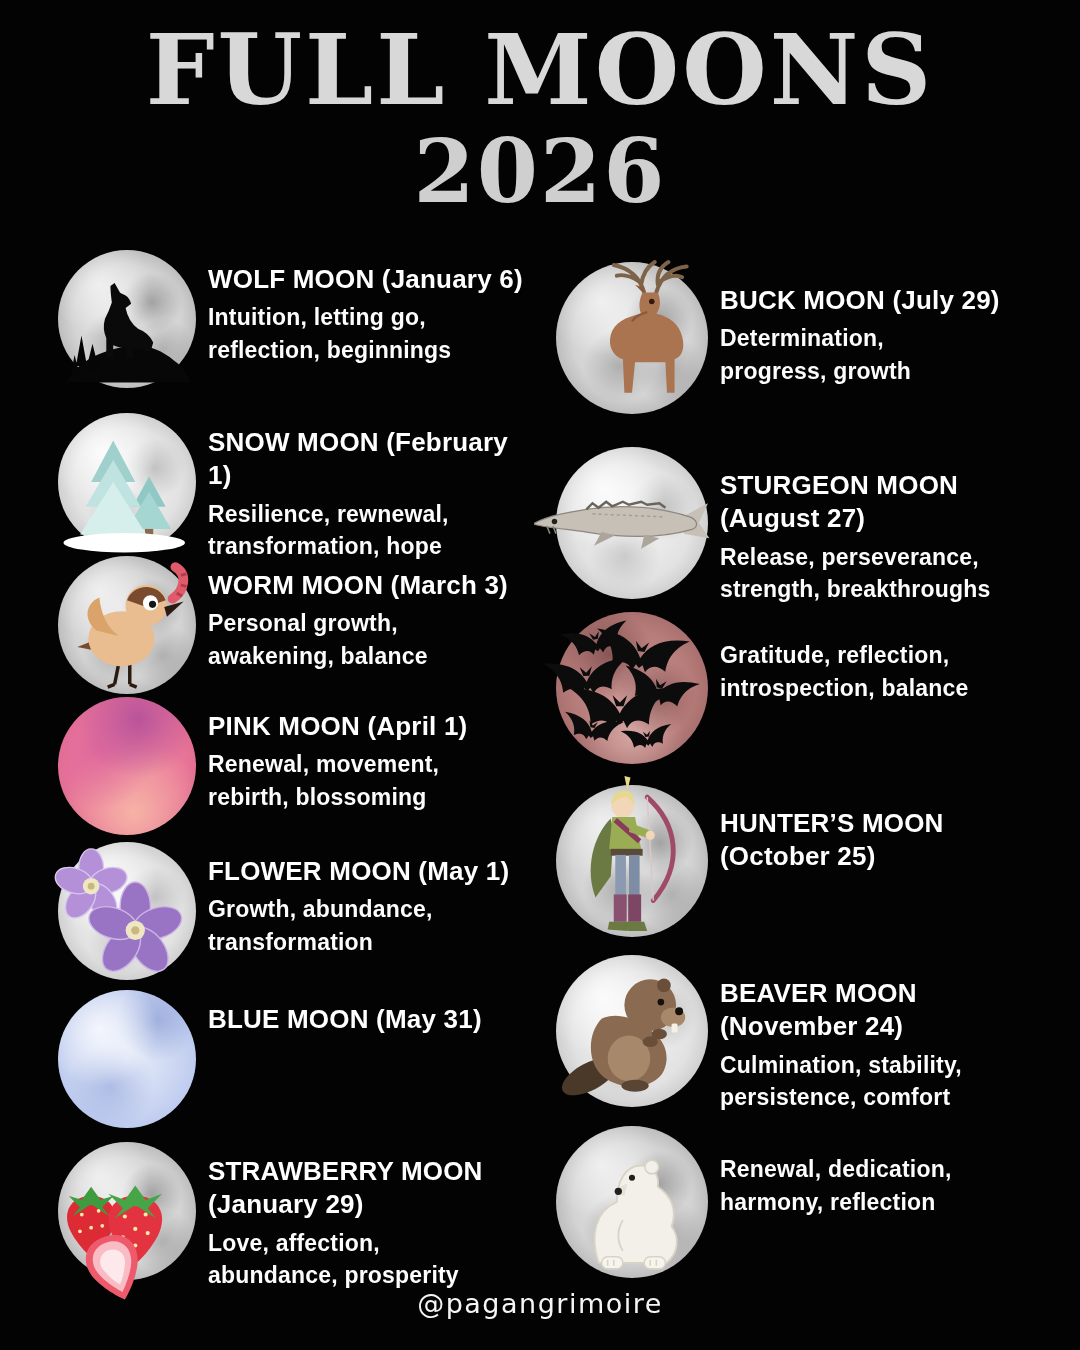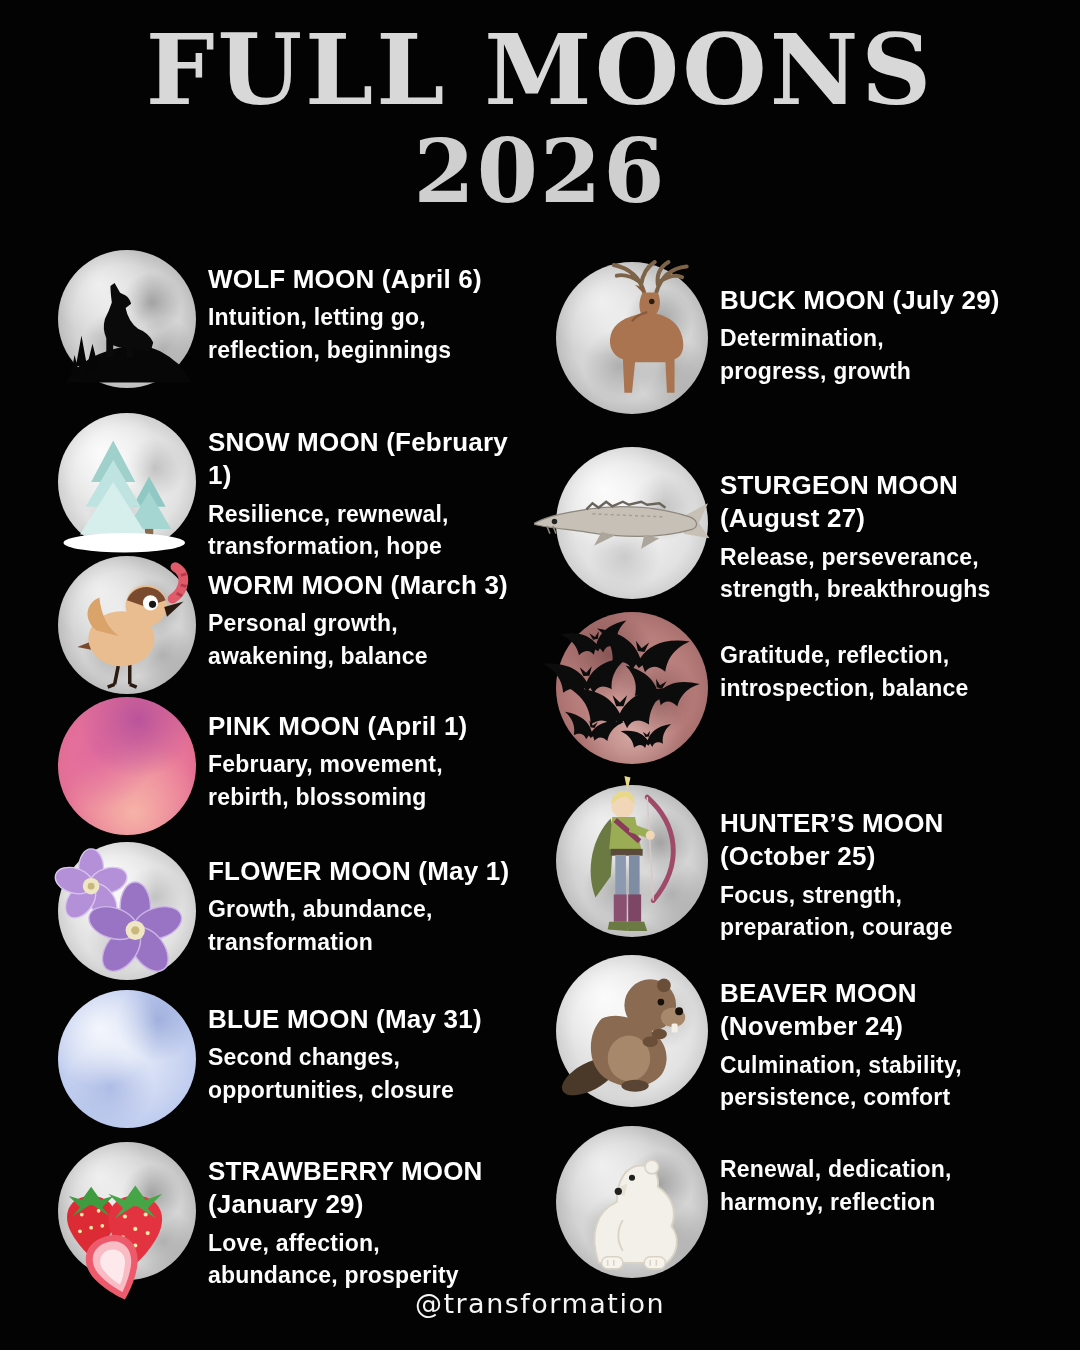--- a/index.html
+++ b/index.html
@@ -72,21 +72,21 @@
   <div class="row left" style="top:250px">
     <div class="moonbox">
       <div class="moon gray"></div>
       <svg class="art" viewBox="0 0 100 100">
         <path d="M6 96 C14 82 26 76 40 72 C58 66 72 70 84 80 C90 84 94 90 96 96 Z" fill="#070707"></path>
         <path d="M13 84 L17 62 L21 84 Z M20 88 L25 68 L30 88 Z M9 92 L12 76 L16 92 Z" fill="#060606"></path>
         <path d="M41 24 L45 31 L49 33 Q52 35 53 39 L49 42 Q51 52 58 57 Q66 60 69 67 L67 74 Q60 72 54 72 L55 78 L50 78 L49 71 Q44 71 40 69 L40 78 L35 78 L35 64 Q32 57 34 50 Q37 44 39 38 Q38 30 38 26 Z" fill="#0a0a0a"></path>
       </svg>
     </div>
     <div class="info">
-      <h3 class="m-title">WOLF MOON (April 6)</h3>
+      <h3 class="m-title">WOLF MOON (January 6)</h3>
       <p class="m-desc">Intuition, letting go,
 reflection, beginnings</p>
     </div>
   </div>
 
   <div class="row left" style="top:413px">
     <div class="moonbox">
       <div class="moon white"></div>
       <svg class="art" viewBox="0 0 100 100">
         <polygon points="66,46 54,68 78,68" fill="#8fc8c4"></polygon>
@@ -129,21 +129,21 @@
 awakening, balance</p>
     </div>
   </div>
 
   <div class="row left" style="top:697px">
     <div class="moonbox">
       <div class="moon pink"></div>
     </div>
     <div class="info">
       <h3 class="m-title">PINK MOON (April 1)</h3>
-      <p class="m-desc">February, movement,
+      <p class="m-desc">Renewal, movement,
 rebirth, blossoming</p>
     </div>
   </div>
 
   <div class="row left" style="top:842px">
     <div class="moonbox">
       <div class="moon white"></div>
       <svg class="art" viewBox="0 0 100 100">
         <g transform="translate(24,32)">
           <g fill="#b490d8" stroke="#d9c6ee" stroke-width="1">
@@ -175,22 +175,20 @@
 transformation</p>
     </div>
   </div>
 
   <div class="row left" style="top:990px">
     <div class="moonbox">
       <div class="moon blue"></div>
     </div>
     <div class="info">
       <h3 class="m-title">BLUE MOON (May 31)</h3>
-      <p class="m-desc">Second changes,
-opportunities, closure</p>
     </div>
   </div>
 
   <div class="row left" style="top:1142px">
     <div class="moonbox">
       <div class="moon gray"></div>
       <svg class="art" viewBox="0 0 100 100">
         <g transform="translate(24,58) scale(1.35)">
           <path d="M0 -14 C11 -14 16 -5 11 5 C7 13 0 19 0 19 C0 19 -7 13 -11 5 C-16 -5 -11 -14 0 -14 Z" fill="#dd2b36"></path>
           <polygon points="0,-19 5,-12 12,-14 6,-8 10,-3 1,-9 -1,-9 -10,-3 -6,-8 -12,-14 -5,-12" fill="#3f9b3f"></polygon>
@@ -313,22 +311,20 @@
         <rect x="48" y="46" width="7" height="28" fill="#7e8da3"></rect>
         <rect x="38" y="72" width="8.5" height="18" fill="#8a5070"></rect>
         <rect x="47.5" y="72" width="8.5" height="18" fill="#7c4664"></rect>
         <polygon points="35,90 48,90 47,96 34,95" fill="#6b7a42"></polygon>
         <polygon points="47,90 58,90 60,96 47,96" fill="#6b7a42"></polygon>
       </svg>
     </div>
     <div class="info">
       <h3 class="m-title">HUNTER’S MOON
 (October 25)</h3>
-      <p class="m-desc">Focus, strength,
-preparation, courage</p>
     </div>
   </div>
 
   <div class="row right" style="top:955px">
     <div class="moonbox">
       <div class="moon white"></div>
       <svg class="art" viewBox="0 0 100 100">
         <ellipse cx="22" cy="80" rx="20" ry="9" fill="#4a3828" transform="rotate(-28 22 80)"></ellipse>
         <path d="M30 42 C20 52 20 74 34 82 C48 90 66 87 71 76 C75 67 72 57 64 51 C56 44 42 36 30 42 Z" fill="#8a6a50"></path>
         <ellipse cx="48" cy="68" rx="14" ry="15" fill="#a8886a"></ellipse>
@@ -365,15 +361,15 @@
         <path d="M34 92 L34 88 M38 92 L38 88 M62 92 L62 88 M66 92 L66 88" stroke="#d9d3c6" stroke-width="1" fill="none"></path>
         <path d="M44 62 C40 68 40 76 44 82" stroke="#d9d3c6" stroke-width="1.2" fill="none"></path>
       </svg>
     </div>
     <div class="info">
       <p class="m-desc">Renewal, dedication,
 harmony, reflection</p>
     </div>
   </div>
 
-  <div class="footer">@transformation</div>
+  <div class="footer">@pagangrimoire</div>
 
 </div>
 
 </body></html>

